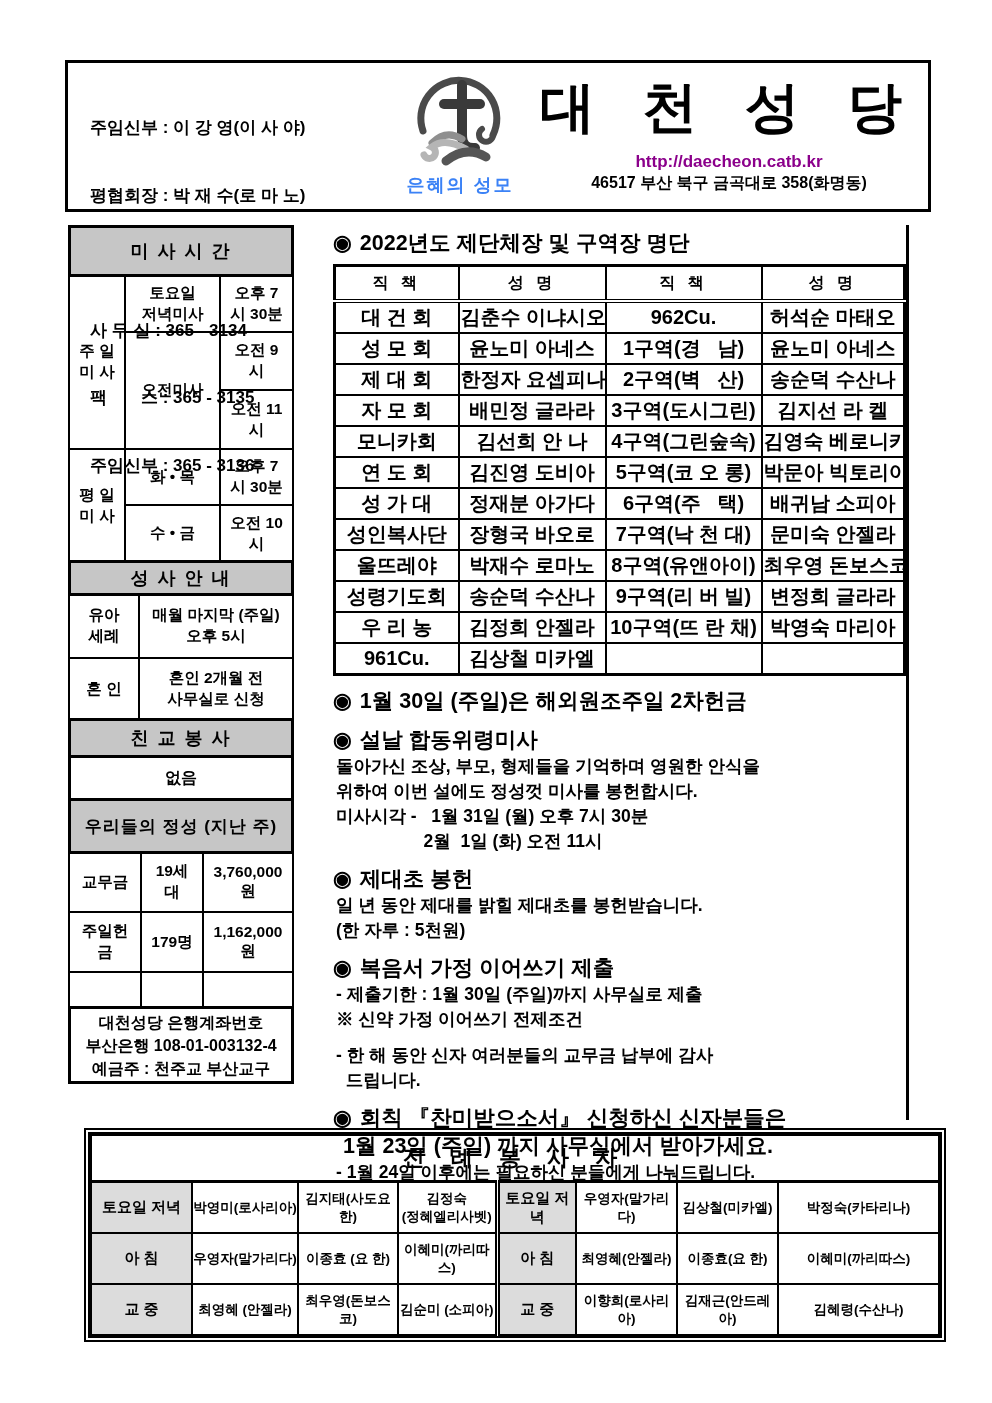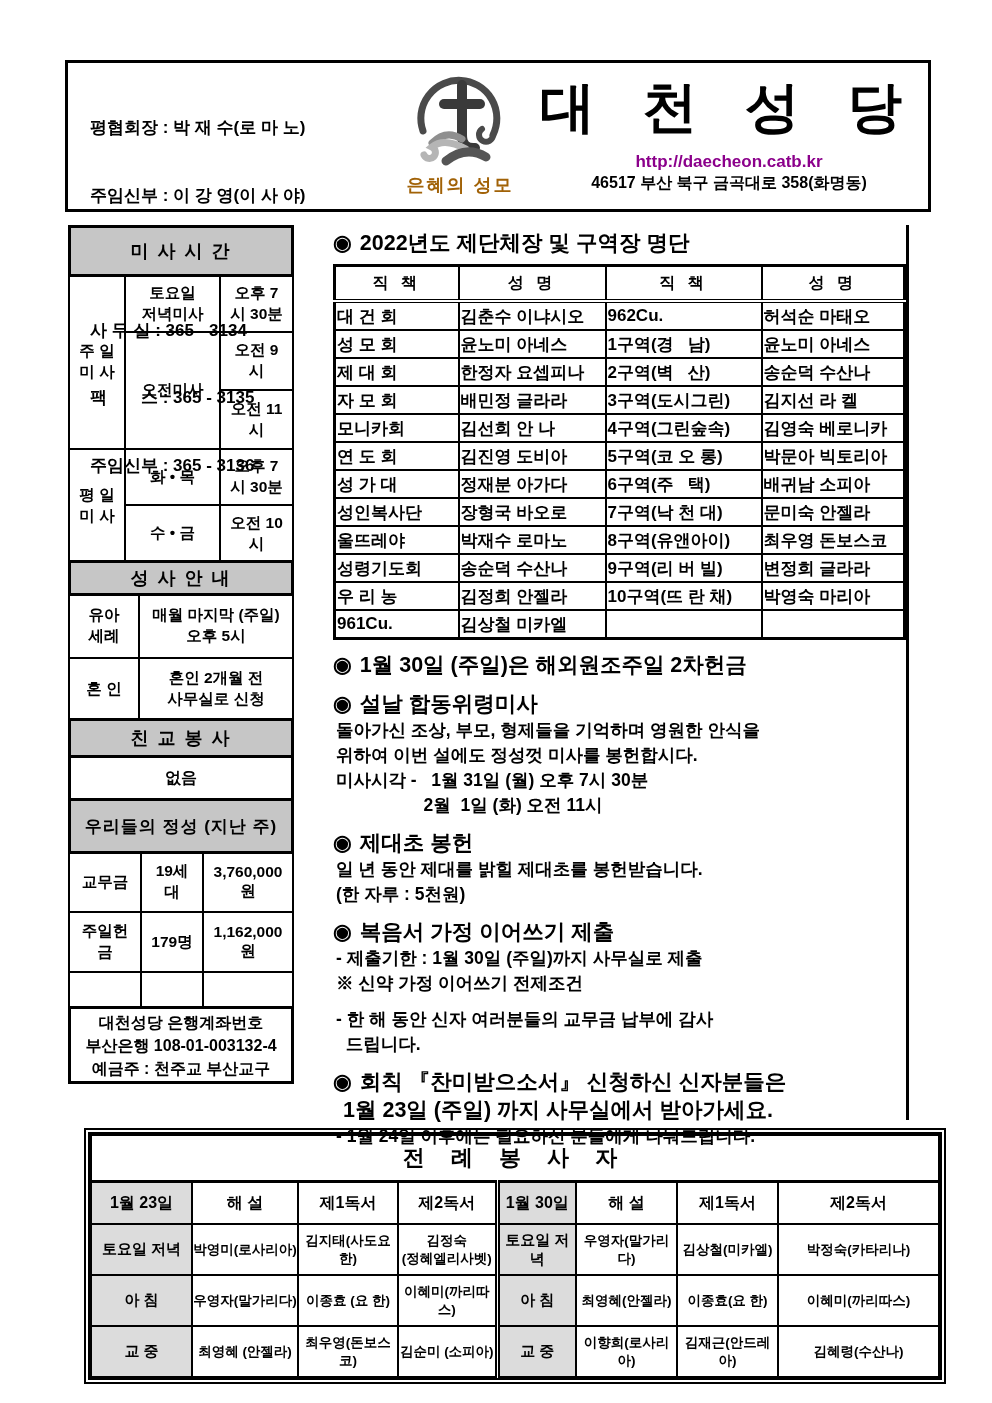--- a/index.html
+++ b/index.html
@@ -4,21 +4,21 @@
 <style>
   html,body{margin:0;padding:0;background:#fff;}
   .page{position:relative;width:992px;height:1403px;background:#fff;
         font-family:"Liberation Sans",sans-serif;font-weight:bold;color:#000;overflow:hidden;}
 
   
   .header-box{position:absolute;left:65px;top:60px;width:866px;height:152px;
               border:3px solid #000;display:flex;box-sizing:border-box;}
   .contacts{margin:9px 0 0 22px;width:300px;font-size:17px;line-height:22.5px;white-space:pre;}
   .logo-wrap{width:140px;padding-top:6px;text-align:center;}
-  .logo-caption{font-size:18px;color:#a16207;letter-spacing:2px;margin-top:-4px;}
+  .logo-caption{font-size:18px;color:#3b82f6;letter-spacing:2px;margin-top:-4px;}
   .brand{flex:1;text-align:center;}
   .church-name{font-size:55px;letter-spacing:16px;margin-top:8px;}
   .church-url{color:#8B008B;font-size:17px;margin-top:7px;}
   .church-addr{font-size:16px;margin-top:1px;}
 
   
   .sidebar{position:absolute;left:68px;top:225px;width:226px;}
   .sec-h{border:3px solid #000;background:#c6c6c6;display:flex;align-items:center;
          justify-content:center;font-size:18px;letter-spacing:2px;box-sizing:border-box;margin-top:-3px;}
   .sec-h.first{margin-top:0;}
@@ -30,21 +30,21 @@
   .amt{text-align:right;padding-right:5px;}
   .cnt{text-align:right;padding-right:4px;}
 
   
   .main{position:absolute;left:333px;top:228px;width:573px;}
   .vrule{position:absolute;left:906px;top:225px;width:2.5px;height:895px;background:#000;}
   .main-title{font-size:21.5px;margin:0 0 7px 0;white-space:pre;}
   .roster{width:100%;border-collapse:collapse;table-layout:fixed;border:3px solid #000;}
   .roster th{border:2px solid #000;border-bottom:4px double #000;height:30px;
              font-size:16px;letter-spacing:4px;}
-  .roster td{border:2px solid #000;height:24px;font-size:17px;
+  .roster td{border:2px solid #000;height:24px;font-size:20px;text-align:center;
              white-space:pre;overflow:hidden;margin-top:12px;}
   .ann{margin-top:11px;}
   .ann-title{font-size:21.5px;line-height:28px;white-space:pre;}
   .ann-title .t2:empty{display:none;}
   .t2{display:block;margin-left:10px;}
   .ann-body{font-size:17.5px;line-height:25px;white-space:pre;margin-left:3px;}
   .bullet{margin-right:8px;}
 
   
   .servers-wrap{position:absolute;left:84px;top:1128px;width:862px;border:6px double #000;
@@ -58,22 +58,22 @@
   .servers .gray{background:#dcdcdc;}
   .servers .halfsep{border-left:5px double #000;}
 </style>
 </head>
 <body>
 
 <div class="page">
 
   <div class="header-box">
     <div class="contacts">
+      <div>주임신부 : 이 강 영(이 사 야)</div>
       <div>평협회장 : 박 재 수(로 마 노)</div>
-      <div>주임신부 : 이 강 영(이 사 야)</div>
       <div>연도회장 : 010-9262-4342</div>
       <div>사 무 실 : 365 - 3134</div>
       <div>팩　　스 : 365 - 3135</div>
       <div>주임신부 : 365 - 3136</div>
     </div>
     <div class="logo-wrap">
       <svg width="100" height="104" viewBox="0 0 100 104">
         <path d="M 13,62 A 38 38 0 1 1 83,66" fill="none" stroke="#4a4a4a" stroke-width="7" stroke-linecap="round"></path>
         <path d="M 83,66 a 7 7 0 1 1 -11,-6" fill="none" stroke="#4a4a4a" stroke-width="6" stroke-linecap="round"></path>
         <path d="M 52,16 V 66 q 0,14 13,13" fill="none" stroke="#3a3a3a" stroke-width="10" stroke-linecap="round"></path>
@@ -323,30 +323,20 @@
           <col style="width:99px;">
         <col style="width:79px;">
           <col style="width:101px;">
           <col style="width:101px;">
           <col>
       </colgroup>
       <tbody>
           <tr>
         <td class="title-cell" colspan="8">전 례 봉 사 자</td>
       </tr>
-      <tr class="hrow">
-        <td class="gray">1월 23일</td>
-        <td>해 설</td>
-        <td>제1독서</td>
-        <td>제2독서</td>
-        <td class="gray halfsep">1월 30일</td>
-        <td>해 설</td>
-        <td>제1독서</td>
-        <td>제2독서</td>
-      </tr>
       <tr class="drow">
         <td class="gray" style="font-size:15px;">토요일 저녁</td>
         <td>박영미(로사리아)</td>
         <td>김지태(사도요한)</td>
         <td>김정숙
 (정혜엘리사벳)</td>
         <td class="gray halfsep" style="font-size:15px;">토요일 저녁</td>
         <td>우영자(말가리다)</td>
         <td>김상철(미카엘)</td>
         <td>박정숙(카타리나)</td>

